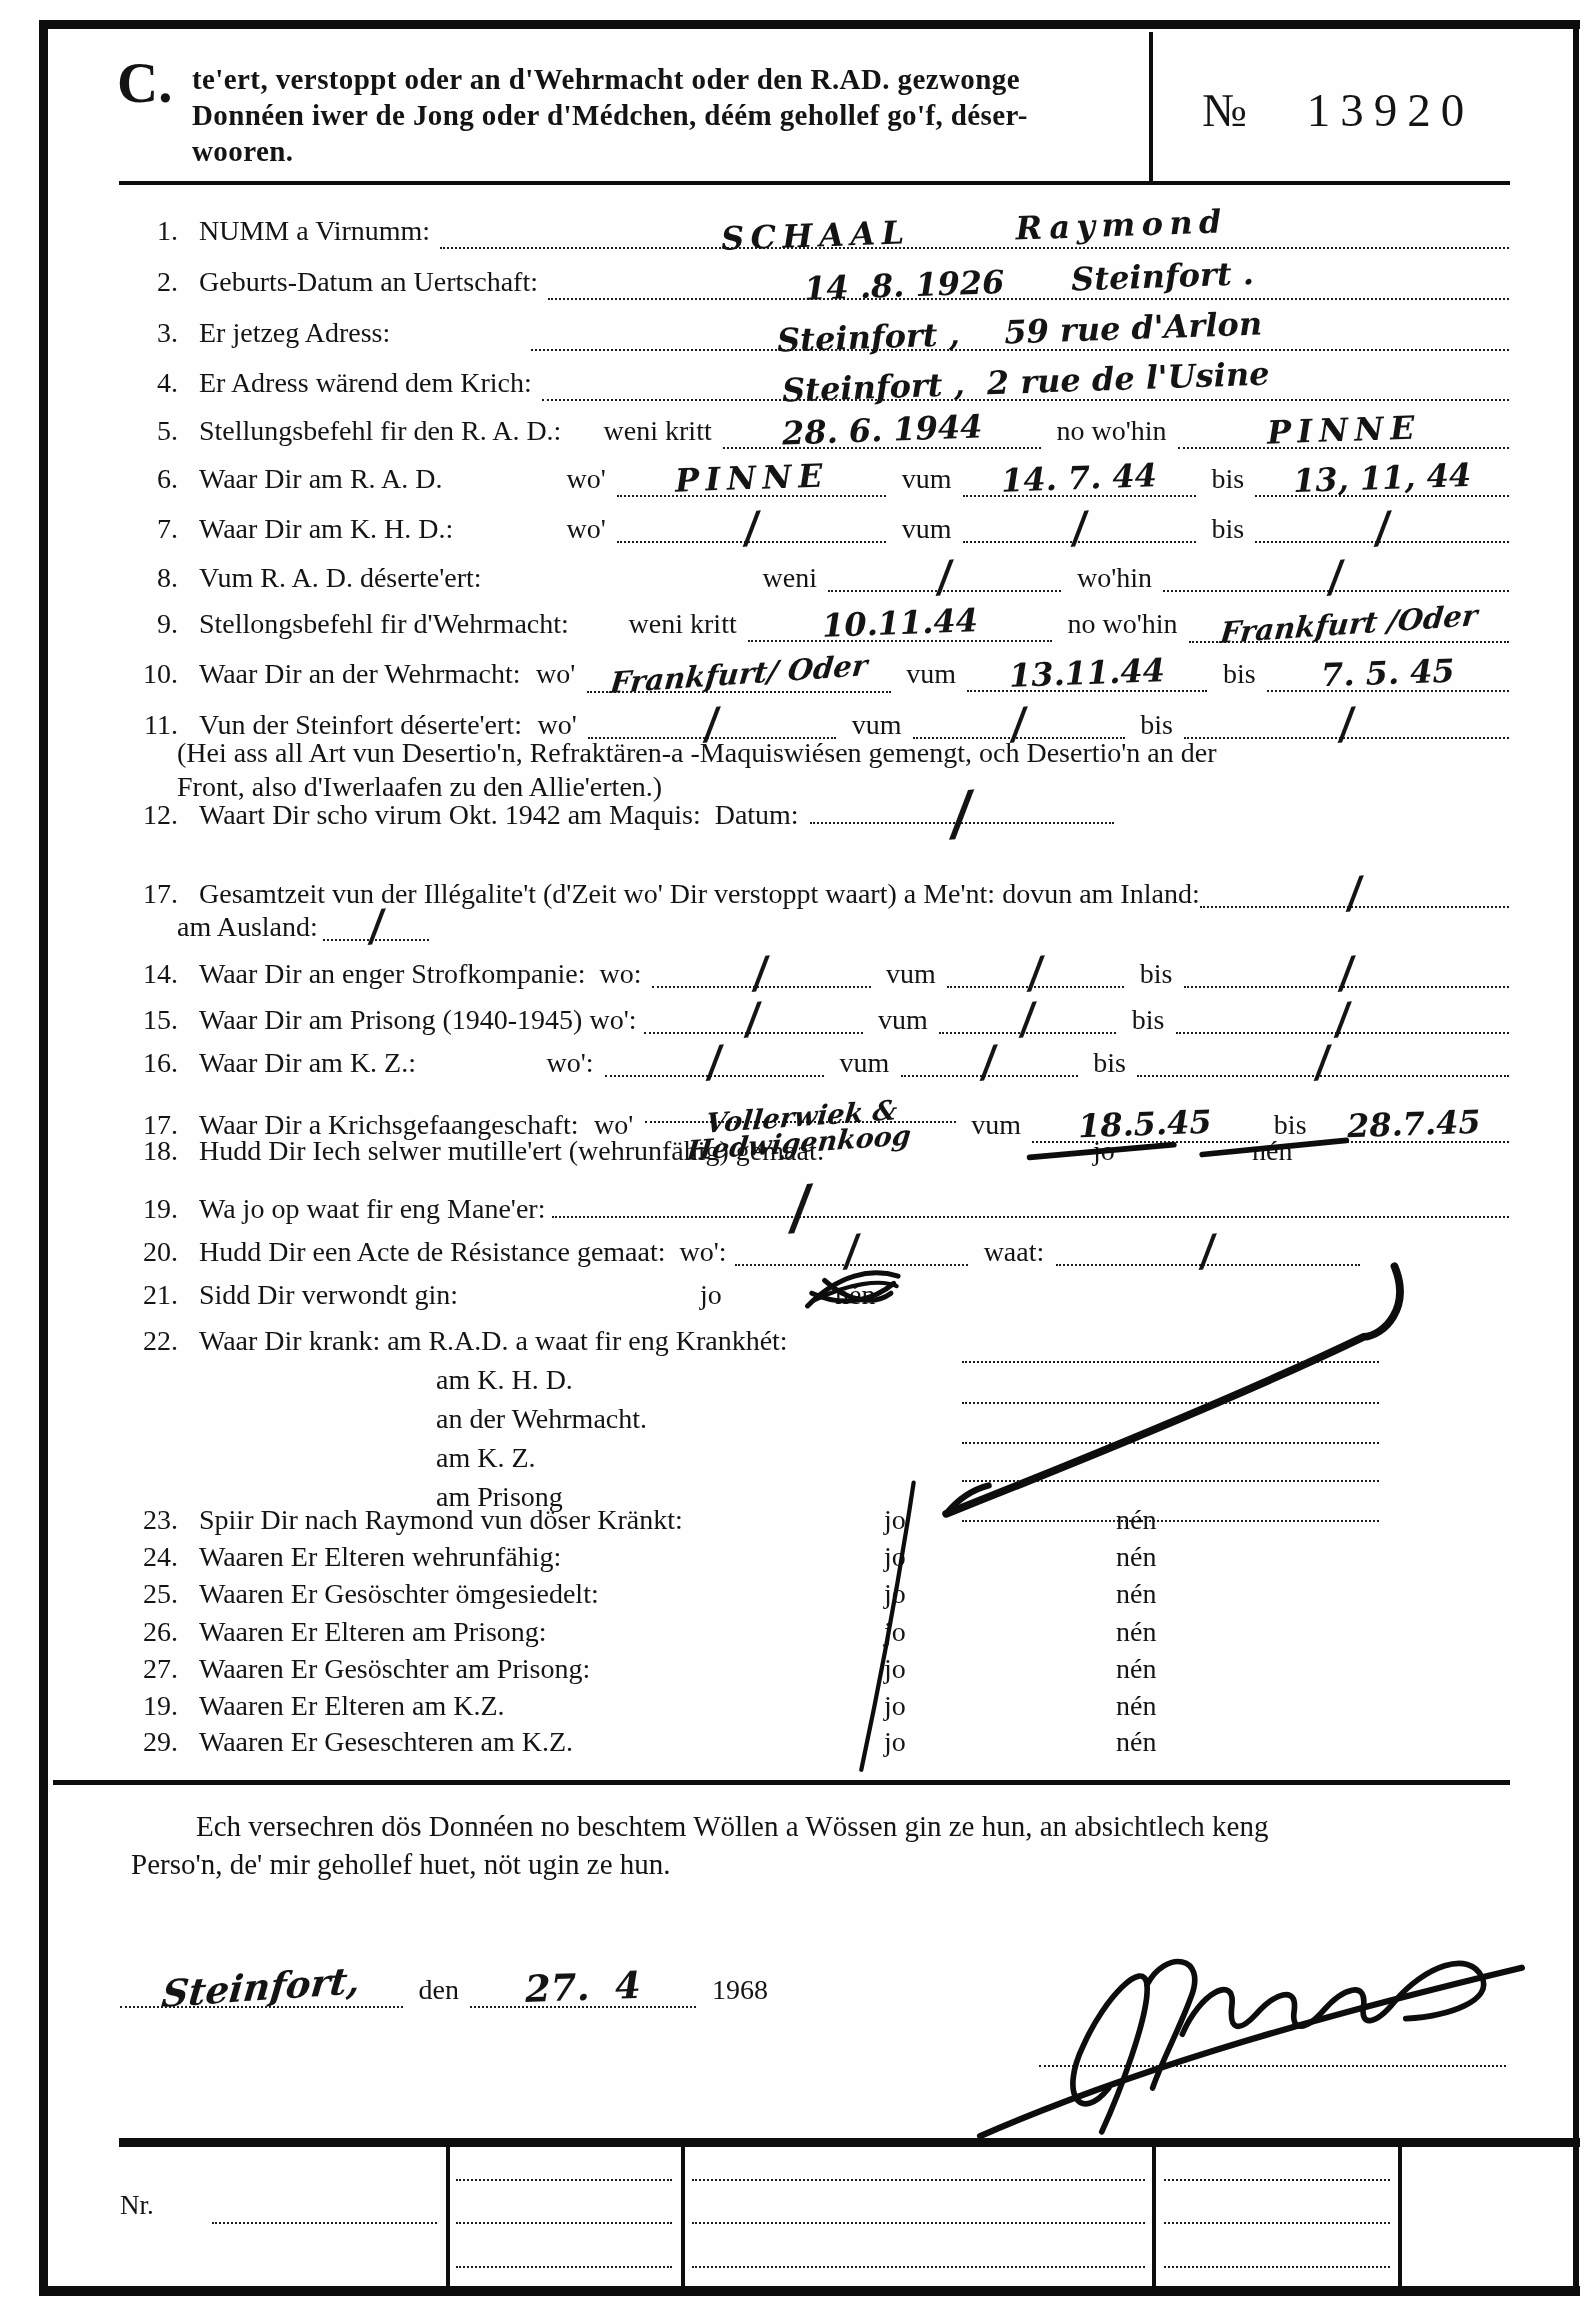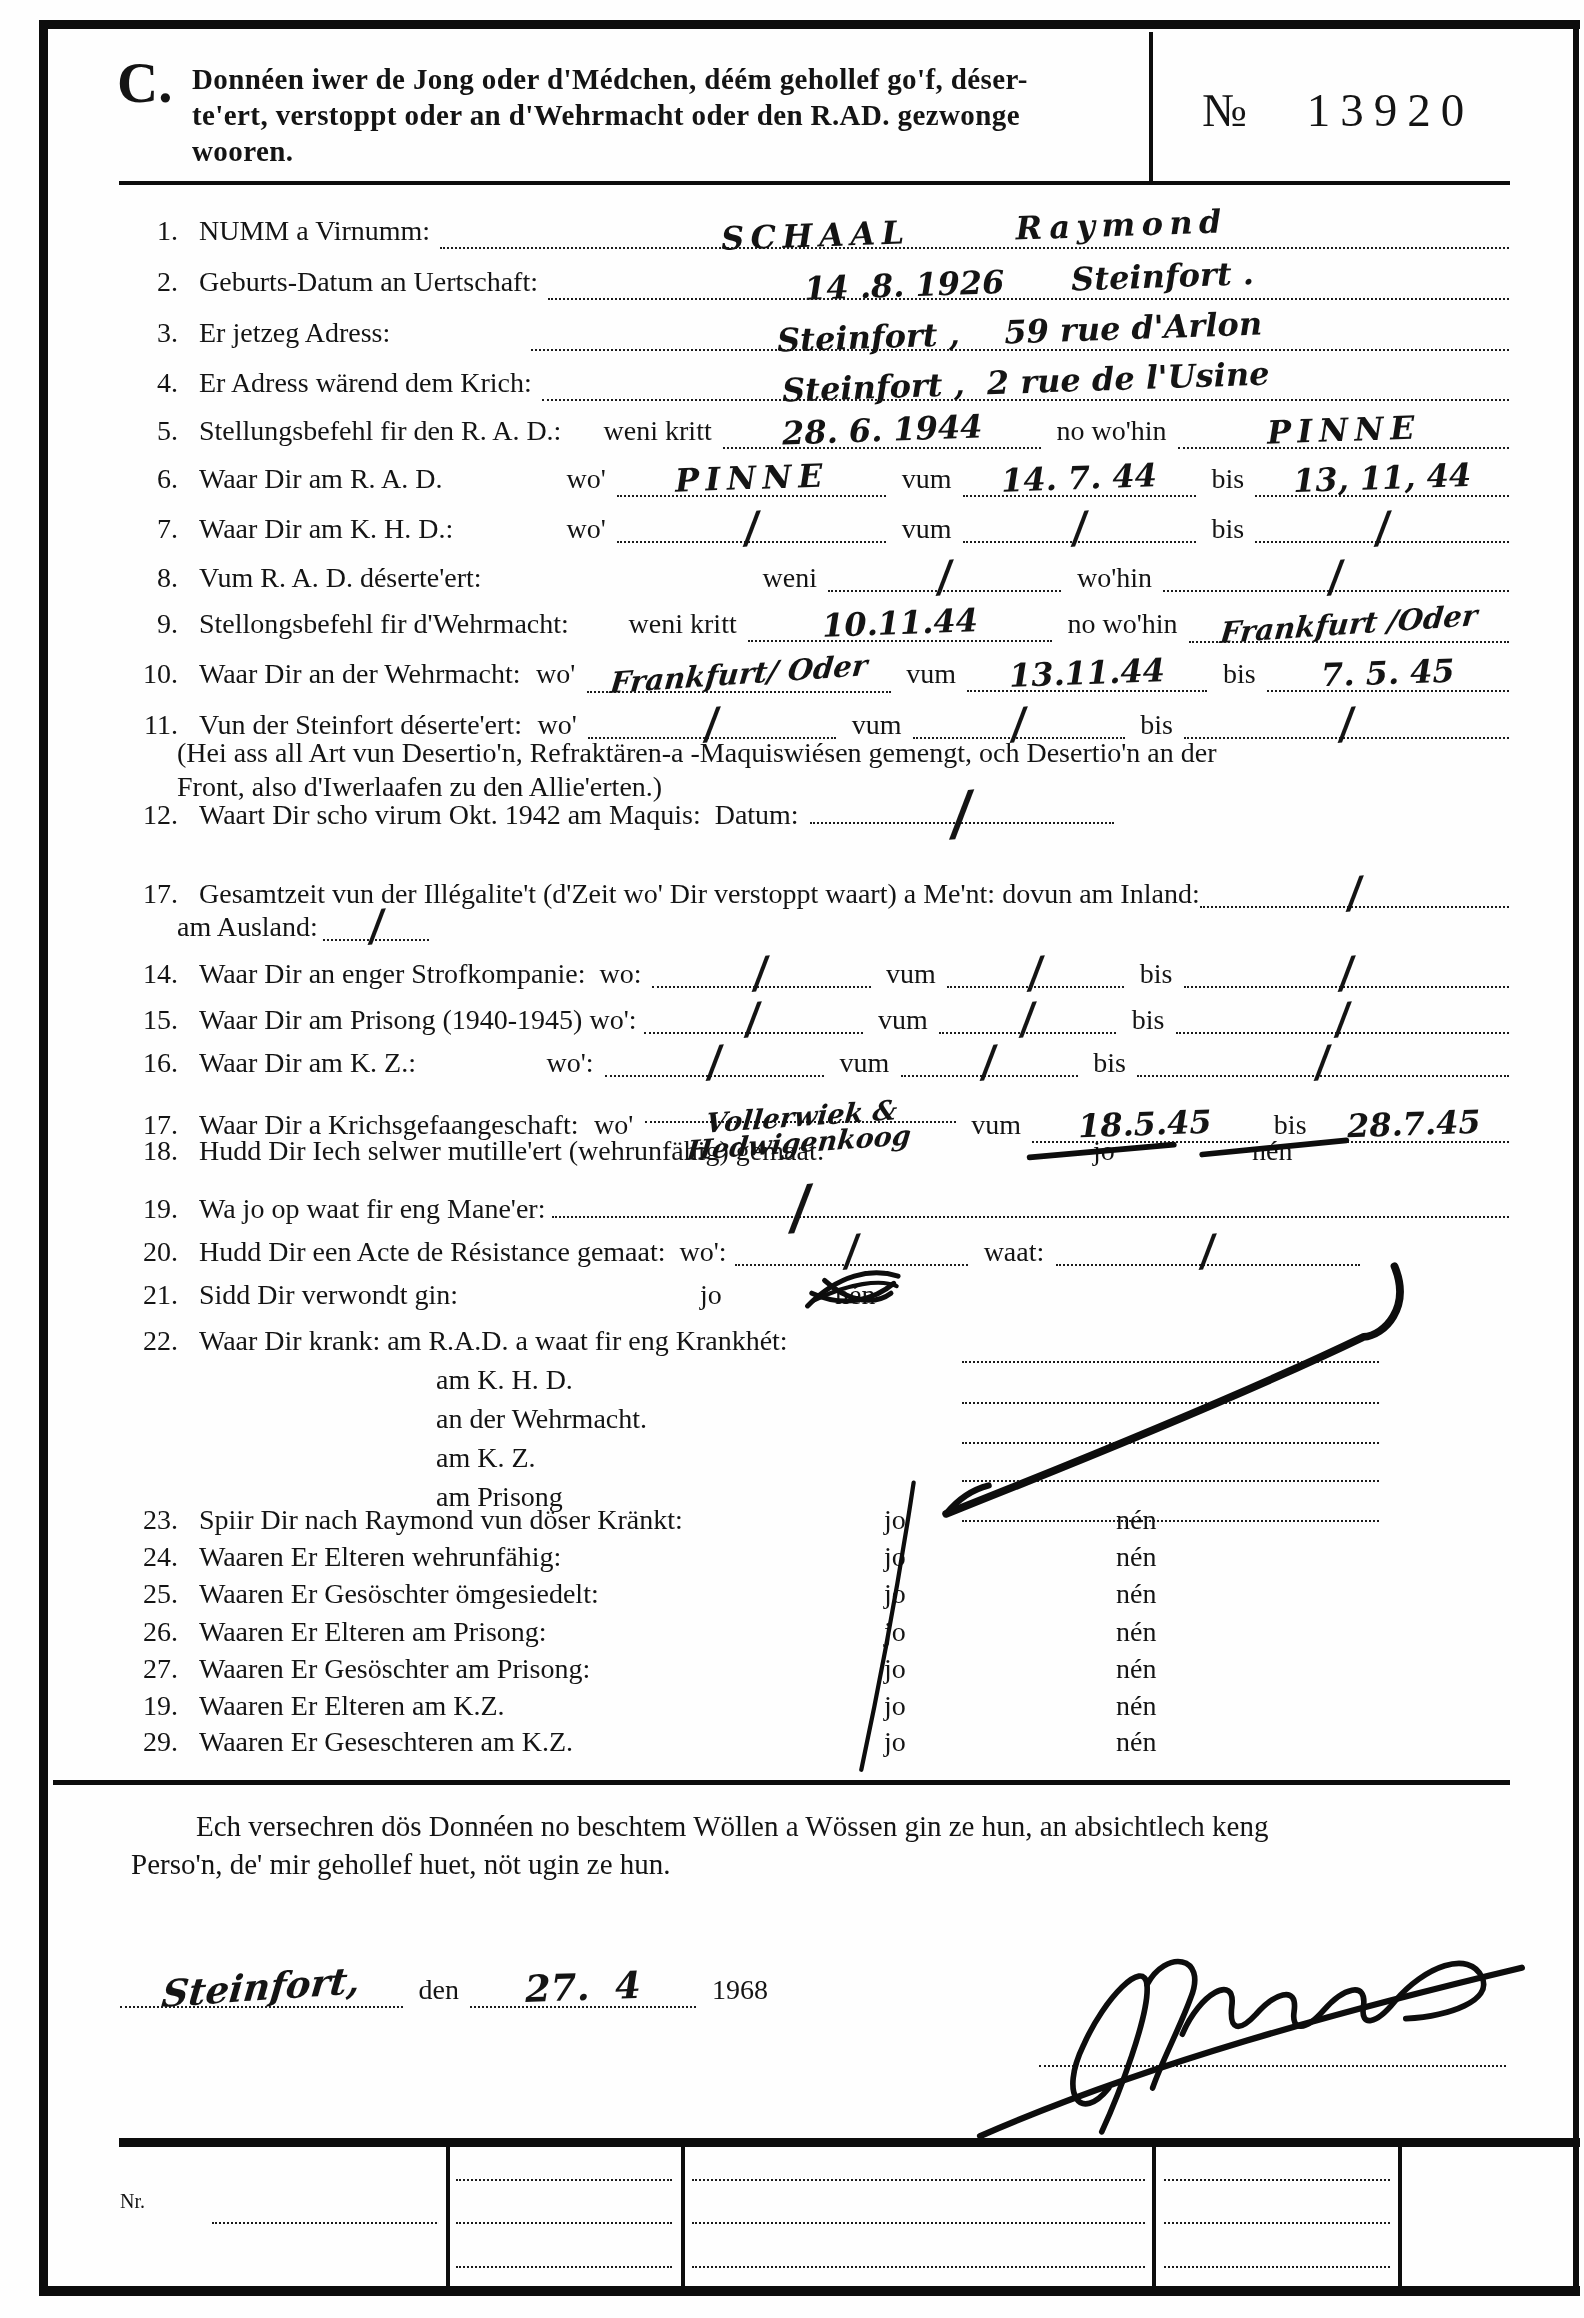--- a/index.html
+++ b/index.html
@@ -36,36 +36,36 @@
   .note{position:absolute;left:177px;right:78px;font-size:28px;white-space:nowrap;}
   
   .decl{position:absolute;left:131px;top:1808px;width:1386px;font-size:29px;line-height:1.3;}
   .decl .ind{text-indent:65px;}
   .dotline{position:absolute;border-bottom:2.1px dotted #1b1b1b;height:0;}
   .dateline{position:absolute;left:120px;top:1966px;height:42px;display:flex;
             align-items:baseline;font-size:28px;}
   .dateline .fill{height:40px;line-height:40px;}
   .dateline .hw{font-size:37px;}
   
-  .nr{position:absolute;left:120px;top:2190px;font-size:20px;}
+  .nr{position:absolute;left:120px;top:2190px;font-size:27px;}
   svg.overlay{position:absolute;left:0;top:0;z-index:6;pointer-events:none;}
 </style>
 </head>
 <body>
 
 <div class="page">
 
   <div class="bar" style="left:39px;top:20px;width:9.2px;height:2276px;"></div>
   <div class="bar" style="left:39px;top:20px;width:1541px;height:9.2px;"></div>
   <div class="bar" style="left:1573px;top:20px;width:6.4px;height:2276px;"></div>
 
   <div class="hC">C.</div>
   <div class="htitle">
+    <div>te'ert, verstoppt oder an d'Wehrmacht oder den R.AD. gezwonge</div>
     <div>Donnéen iwer de Jong oder d'Médchen, déém gehollef go'f, déser-</div>
-    <div>te'ert, verstoppt oder an d'Wehrmacht oder den R.AD. gezwonge</div>
     <div>wooren.</div>
   </div>
   <div class="bar" style="left:1149px;top:32px;width:3.5px;height:150px;"></div>
   <div class="hno"><span>№</span><span class="noval">13920</span></div>
   <div class="bar" style="left:119px;top:181px;width:1391px;height:3.5px;"></div>
 
   <div class="row" style="top:212px">
     <span class="num">1.</span>
     <span class="lbl">NUMM a Virnumm:</span>
     <span class="fill grow" style="margin-left:10px"><span class="hw caps">SCHAAL      Raymond</span></span>

